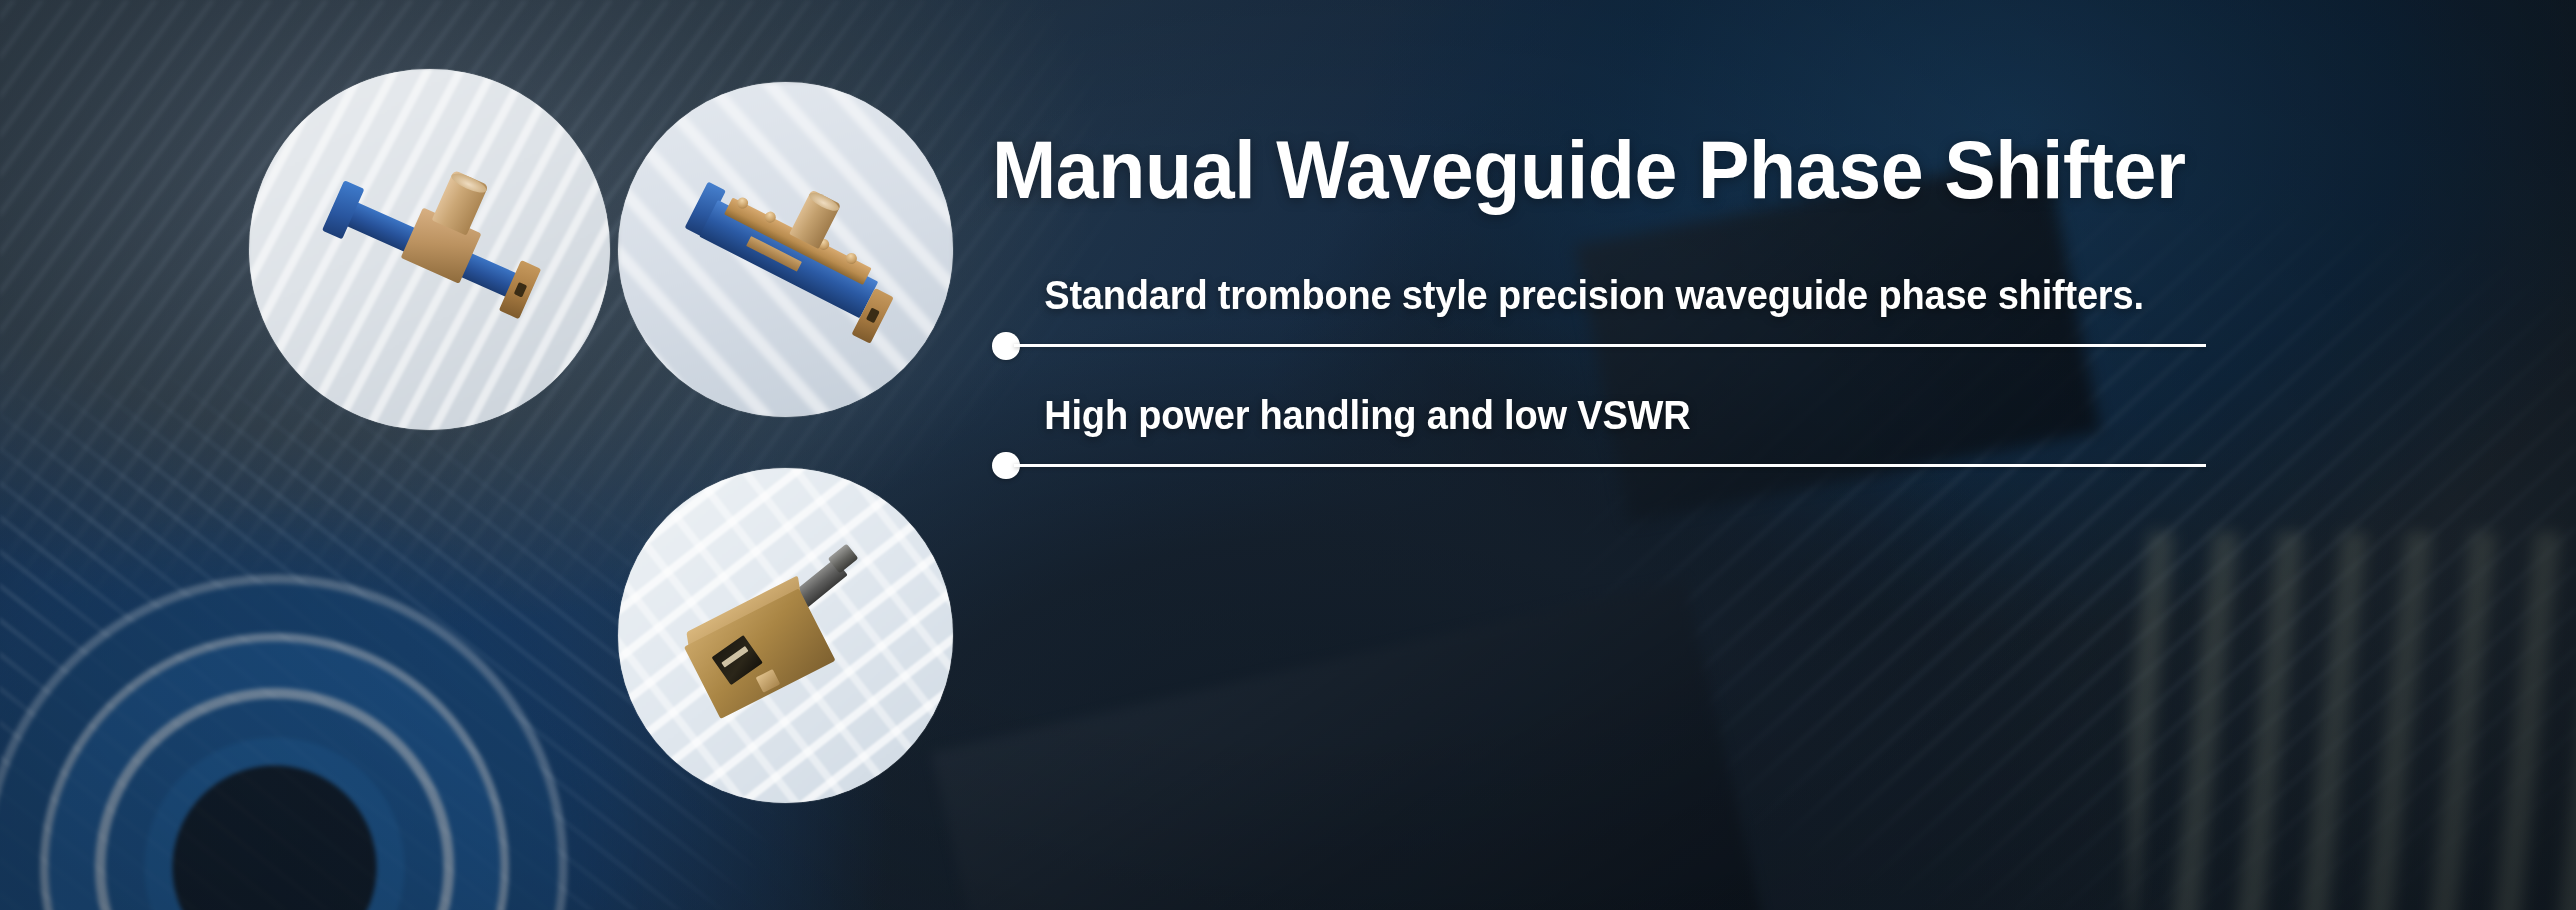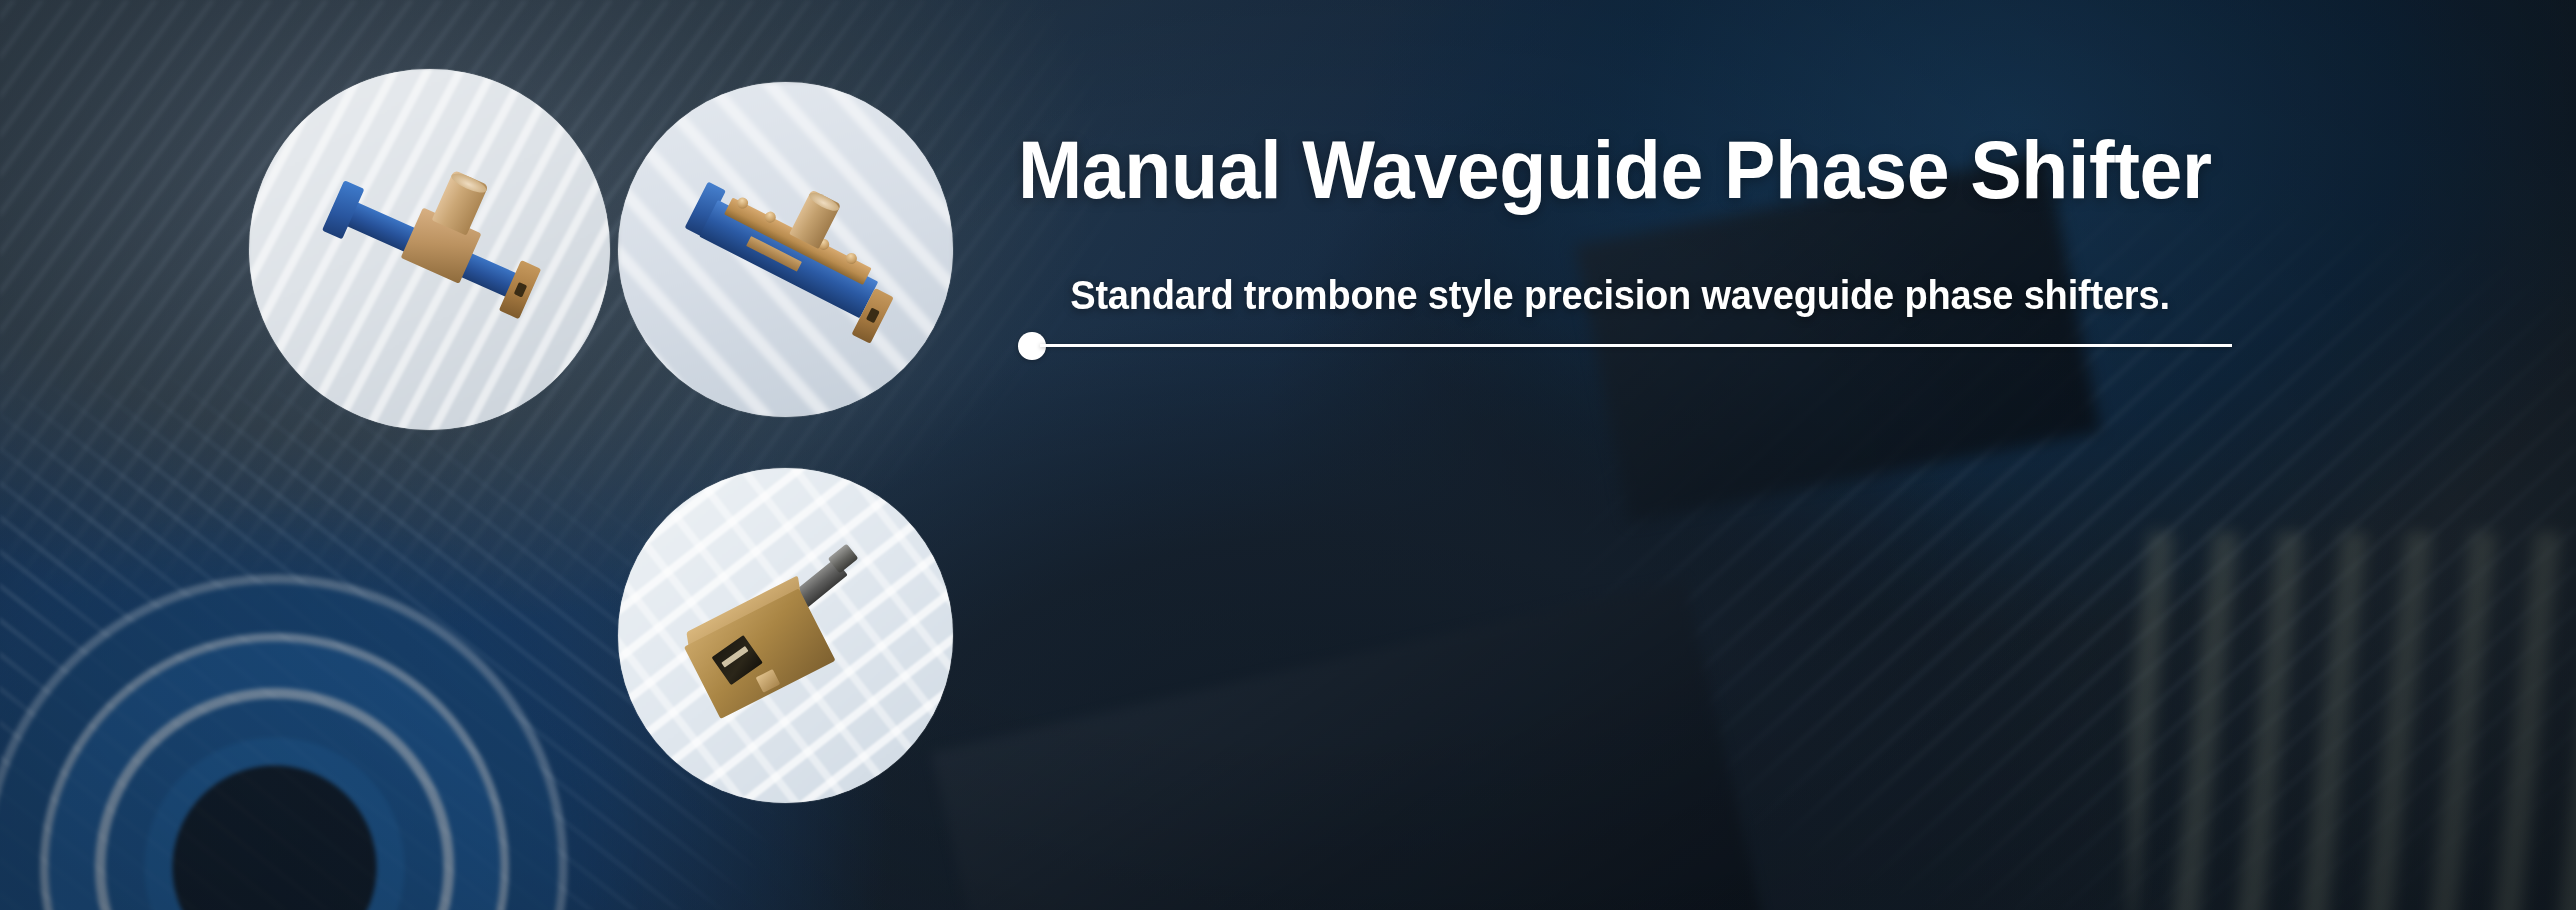--- a/index.html
+++ b/index.html
@@ -260,21 +260,21 @@
     border-radius:1.7px; transform:rotate(-12deg);
   }
   #part-3 .micro-tip {
     position:absolute; left:170px; top:10.3px; width:24px; height:19px;
     background:linear-gradient(180deg,#9a9a97 0%,#63635f 55%,#3d3d3a 100%);
     border-radius:2.6px; transform:rotate(-12deg);
   }
 
   
   #content {
-    position:absolute; left:1018px; top:129px; width:1228px;
+    position:absolute; left:992px; top:129px; width:1228px;
   }
 
   #page-title {
     color:#ffffff;
     font-size:82px;
     line-height:1.0;
     font-weight:bold;
     letter-spacing:-0.4px;
     transform:scaleX(.94);
     transform-origin:left center;
@@ -380,18 +380,25 @@
 
       <div class="feature">
         <div class="feature-text">Standard trombone style precision waveguide phase shifters.</div>
         <div class="feature-rule">
           <span class="feature-dot"></span>
           <span class="feature-line"></span>
         </div>
       </div>
 
 
+      <div class="feature">
+        <div class="feature-text">High power handling and low VSWR</div>
+        <div class="feature-rule">
+          <span class="feature-dot"></span>
+          <span class="feature-line"></span>
+        </div>
+      </div>
 
     </div>
   </div>
 
 </div>
 
 
 </body></html>

